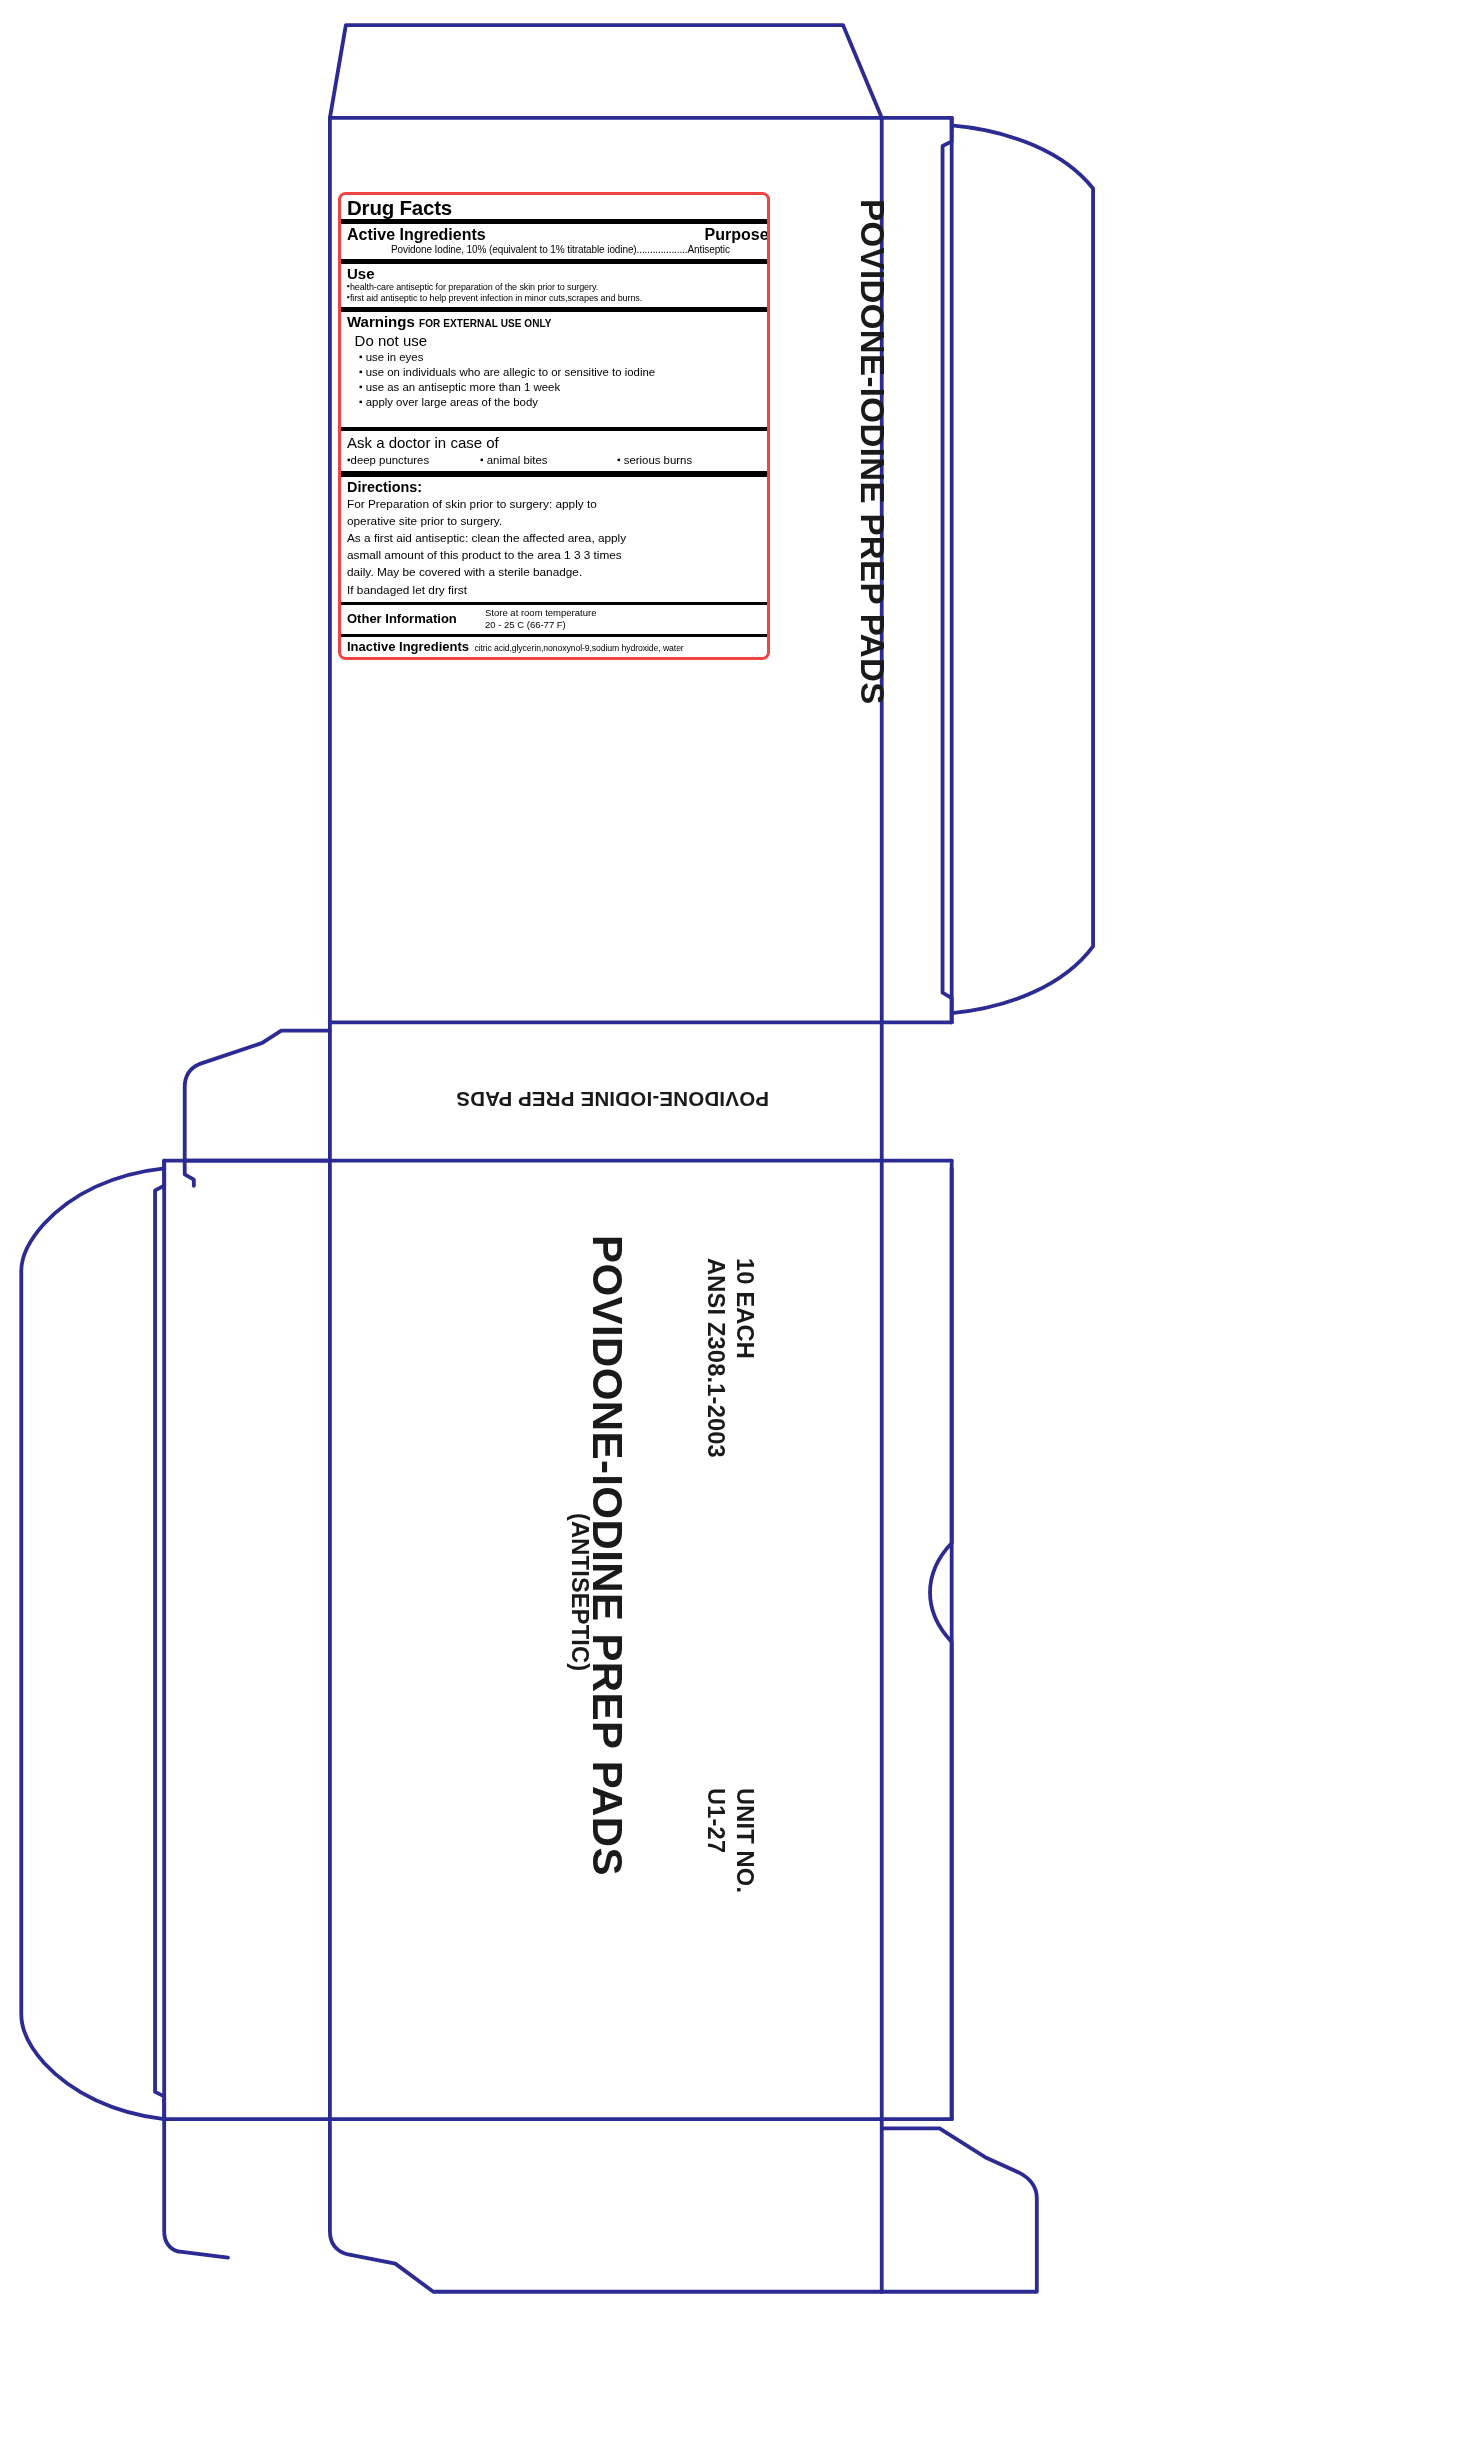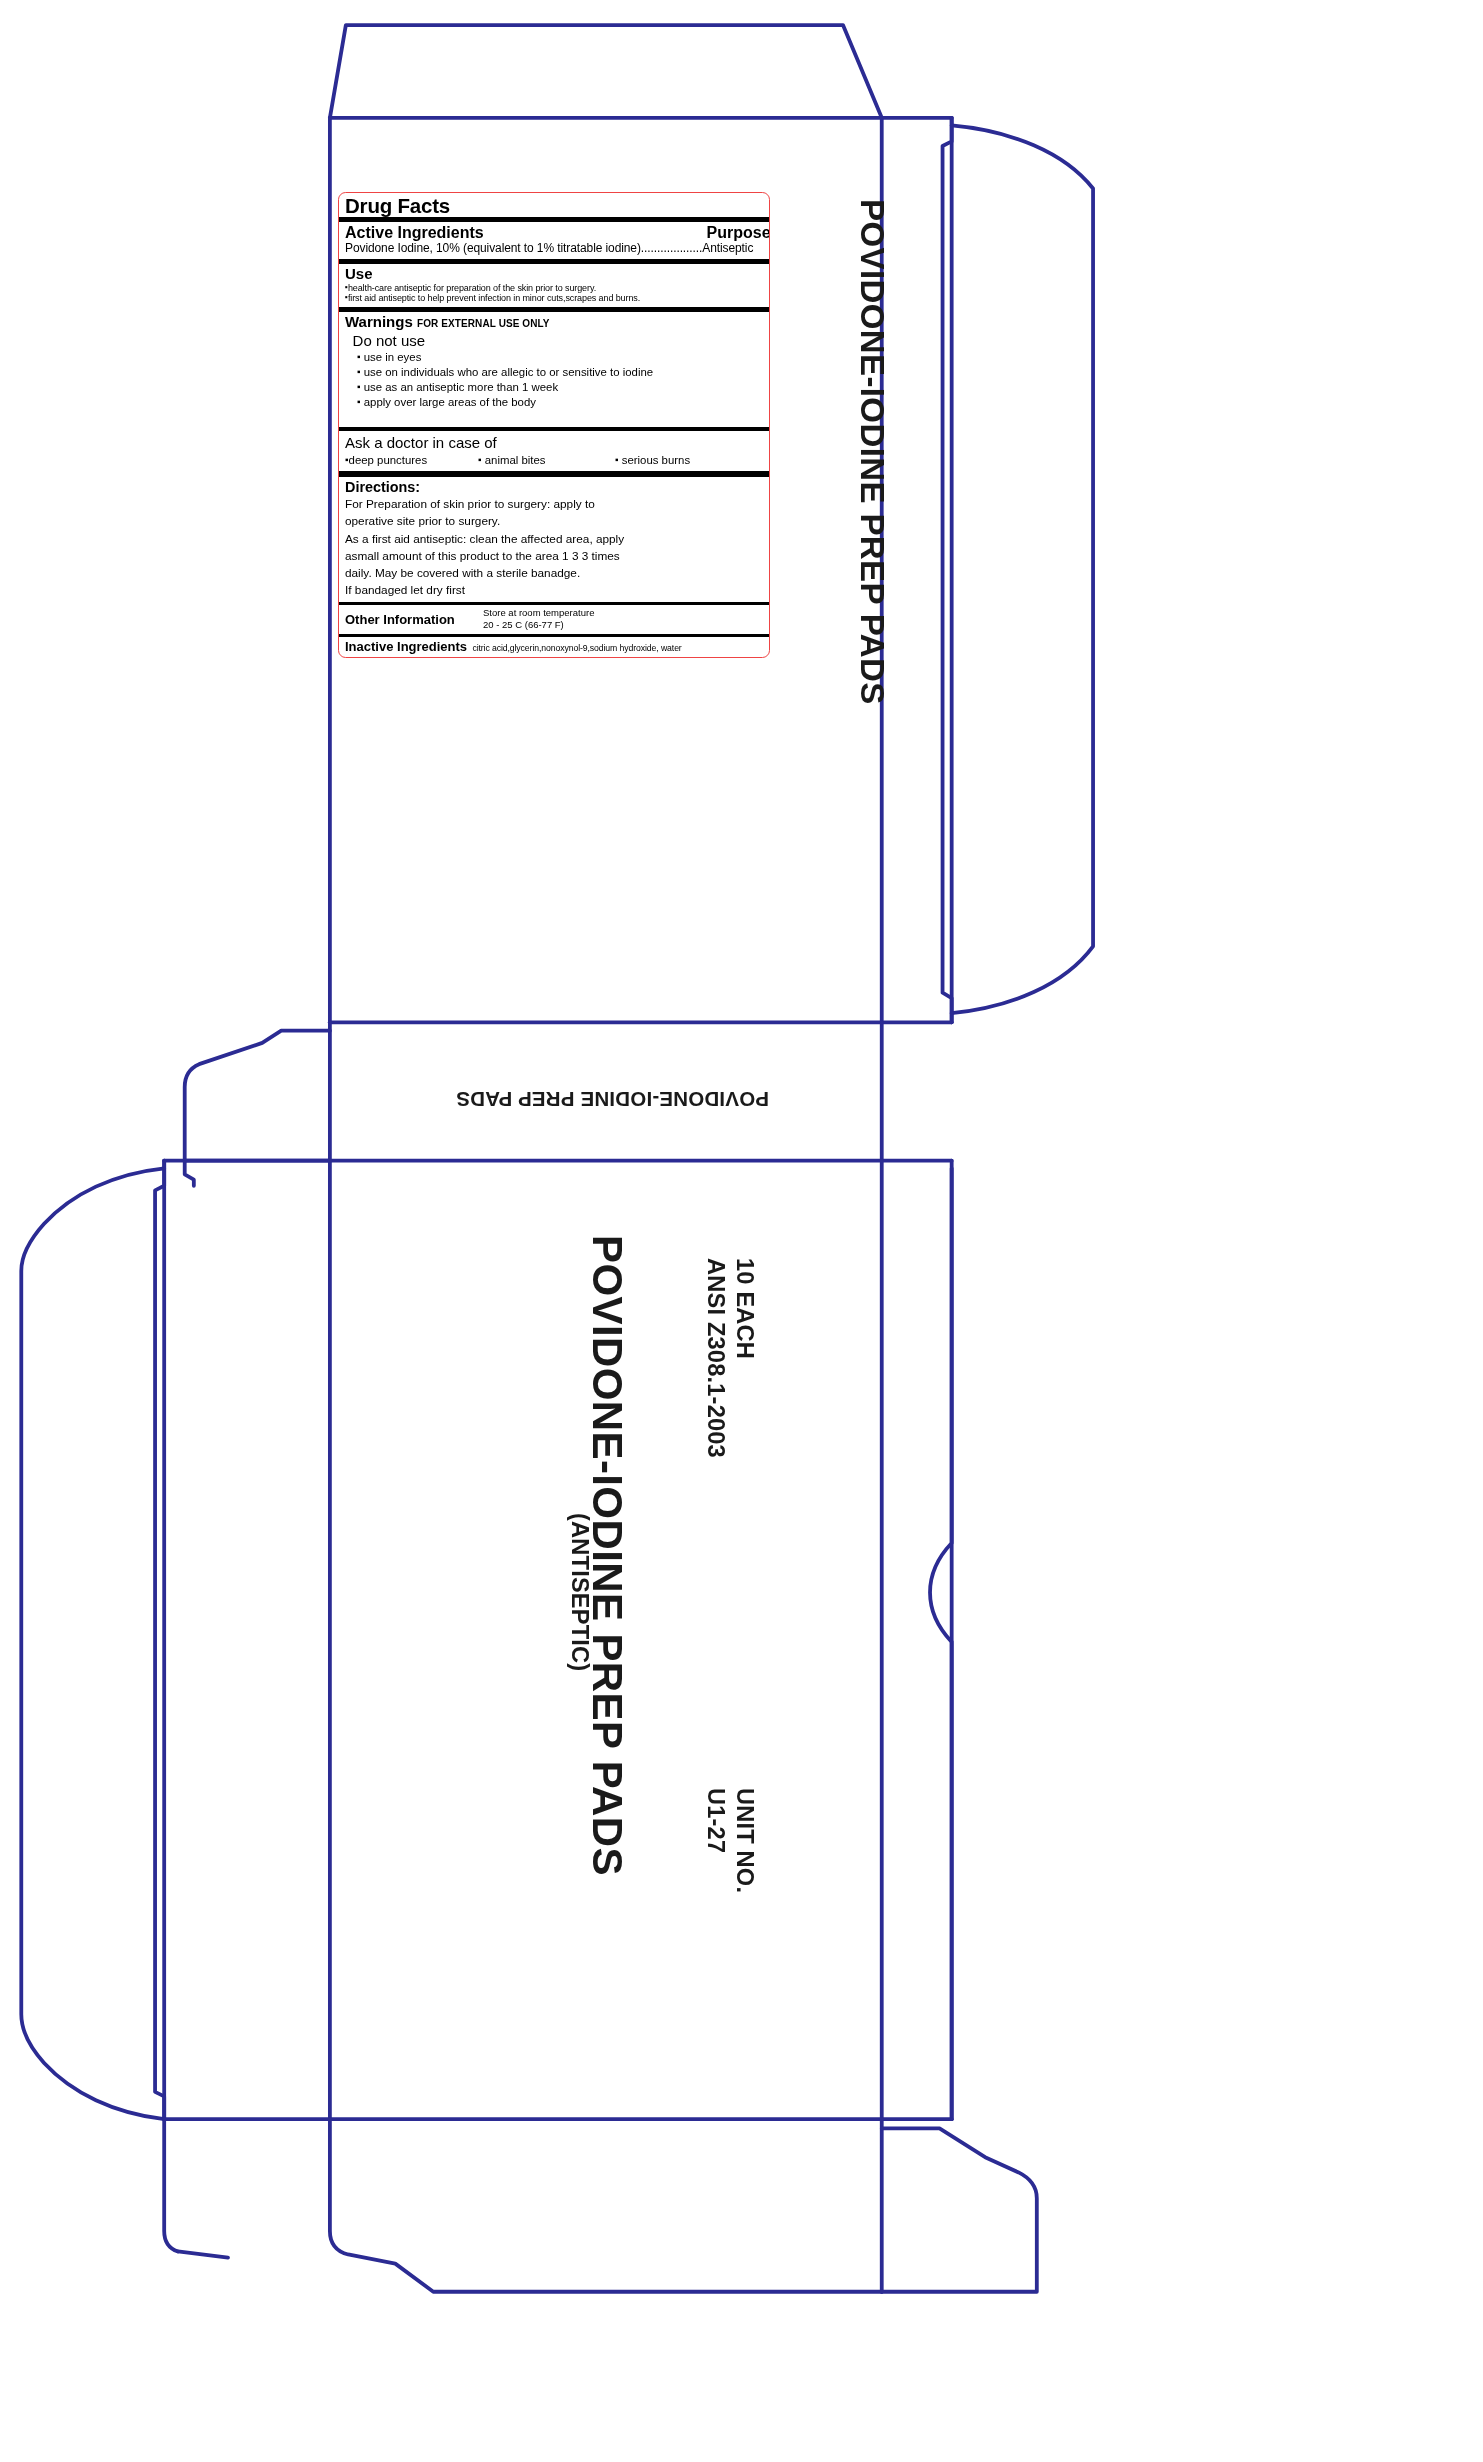--- a/index.html
+++ b/index.html
@@ -26,21 +26,21 @@
     height: 2462px;
   }
 
   
   .drug-facts {
     position: absolute;
     left: 338px;
     top: 192px;
     width: 432px;
     box-sizing: border-box;
-    border: 1px solid #ef4444;
+    border: 3px solid #ef4444;
     border-radius: 7.6px;
     background: #fff;
     color: #000;
     padding: 0;
     overflow: hidden;
   }
   .df-title {
     font-size: 20.5px;
     font-weight: bold;
     letter-spacing: -0.2px;
@@ -58,25 +58,26 @@
     justify-content: space-between;
     align-items: baseline;
     font-size: 16px;
     font-weight: bold;
     line-height: 1.05;
     white-space: nowrap;
   }
   .hdr-row .right { margin-left: 19px; margin-right: -7.6px; }
 
   .ing-line {
-    font-size: 12px;
+    font-size: 10px;
     line-height: 1.15;
     white-space: nowrap;
     margin-top: 0.8px;
     letter-spacing: -0.1px;
+    margin-left: 44px;
   }
   .sec-head {
     font-size: 15px;
     font-weight: bold;
     line-height: 1.1;
   }
   .sec-head .sub {
     font-size: 10px;
     font-weight: bold;
     letter-spacing: 0.1px;

